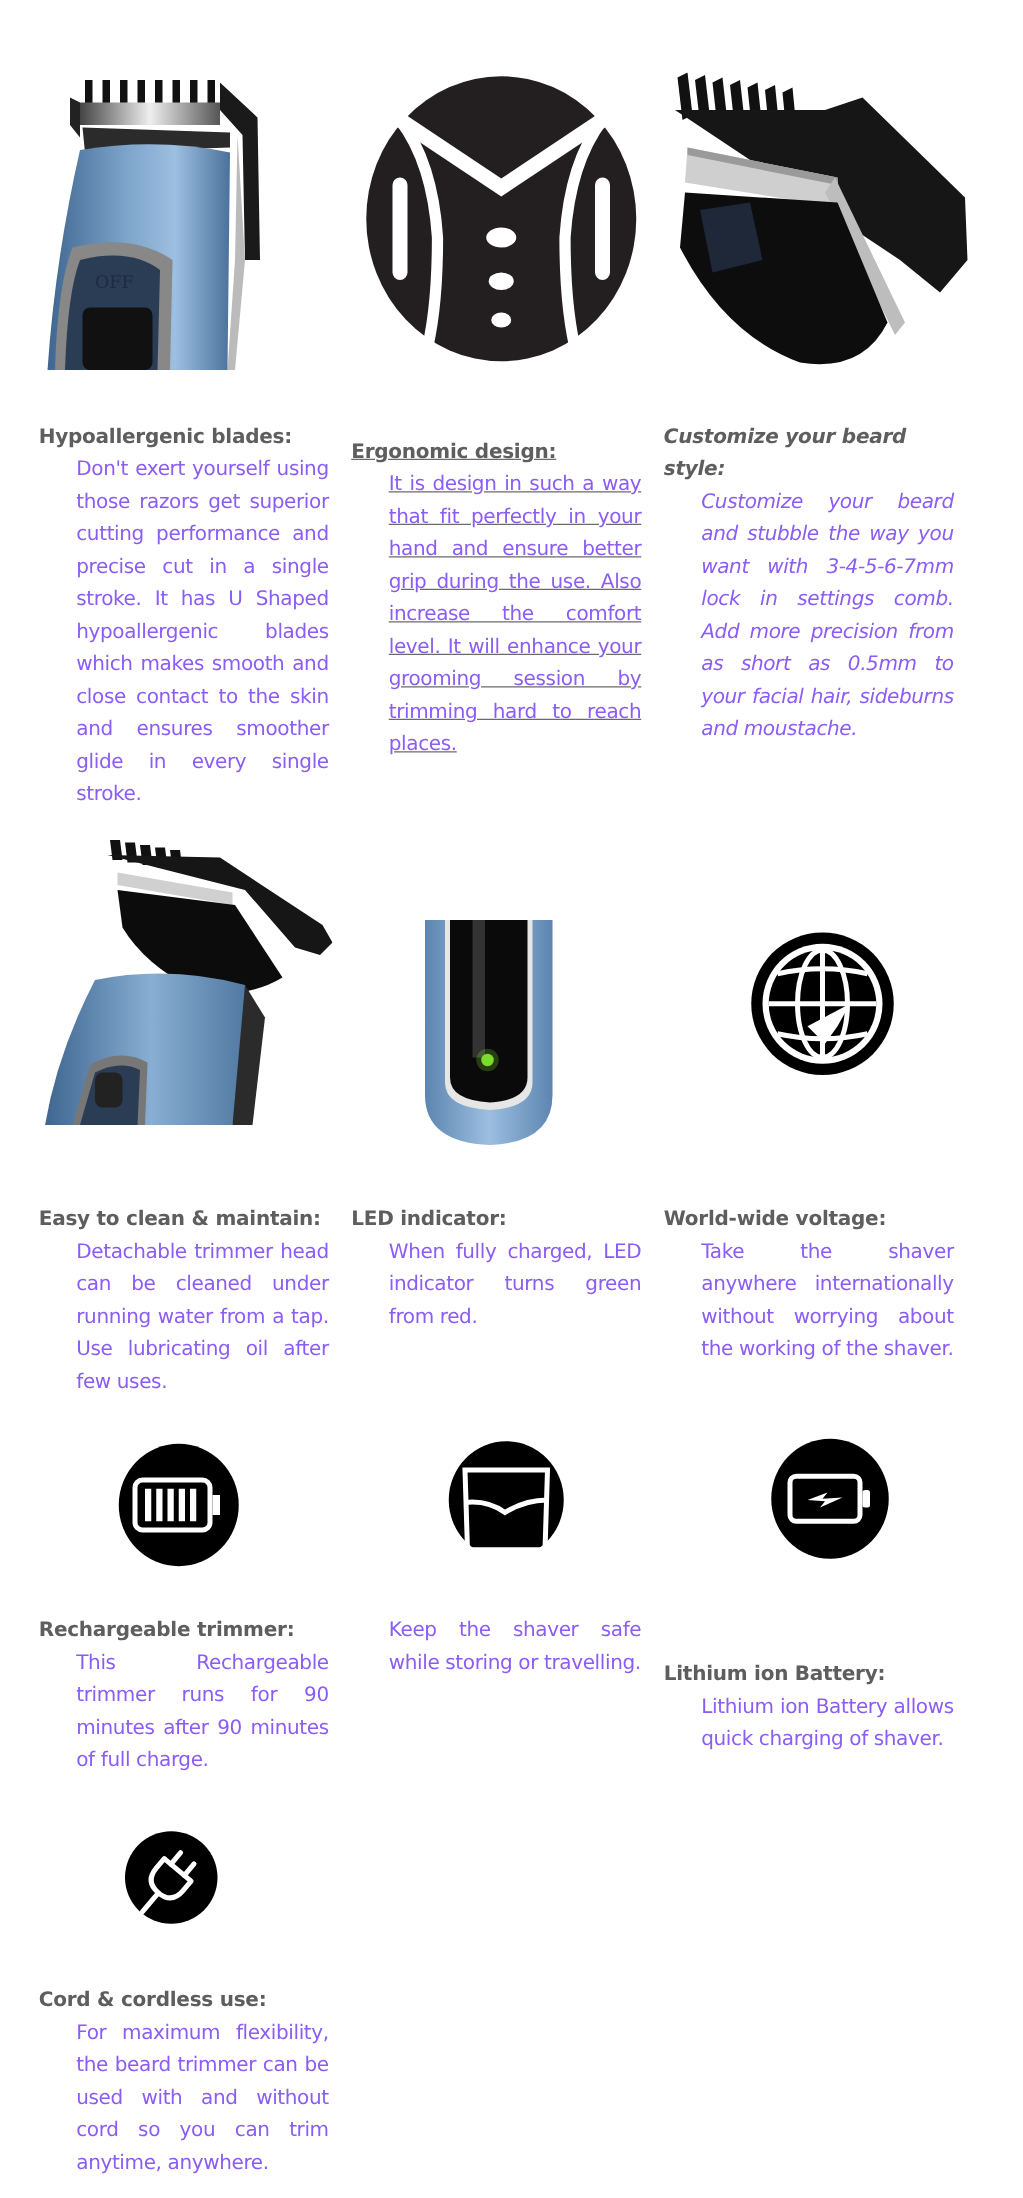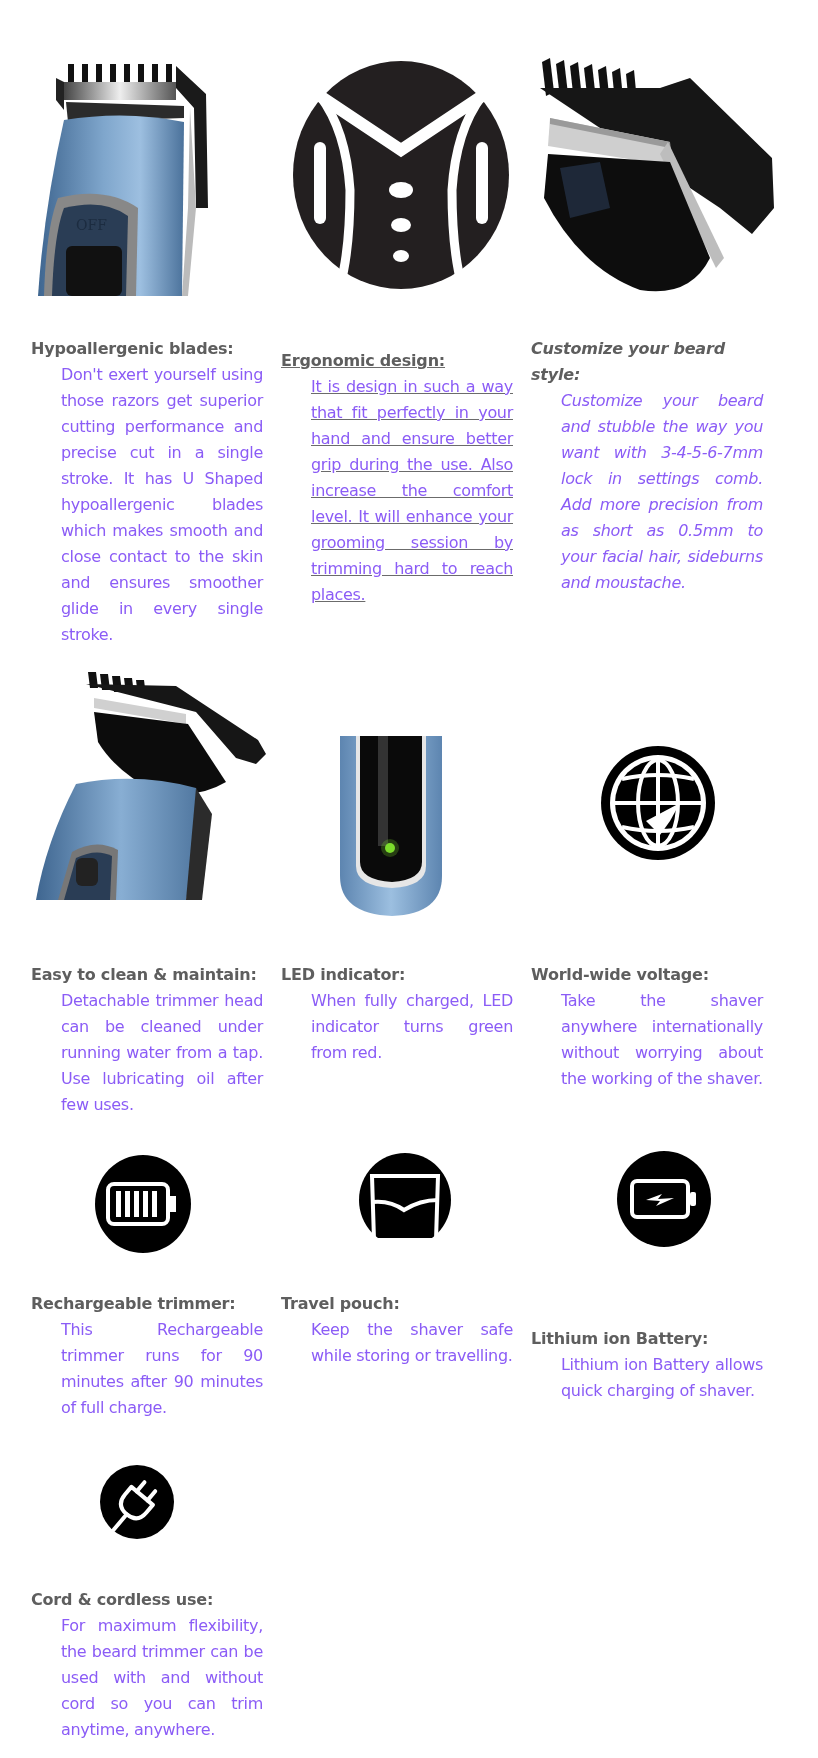--- a/index.html
+++ b/index.html
@@ -246,21 +246,20 @@
     <rect x="74" y="42" width="6" height="14" rx="2" fill="#fff"></rect>
     <path d="M30 50 L46 44 L42 49 L58 48 L40 56 L44 51 Z" fill="#fff"></path>
   </svg>
 </div>
 
 <div class="cell" style="left:31px; top:1291px;">
   <div class="feature-title">Rechargeable trimmer:</div>
   <div class="feature-text">This Rechargeable trimmer runs for 90 minutes after 90 minutes of full charge.</div>
 </div>
 <div class="cell" style="left:281px; top:1291px;">
-  <div class="feature-title">Travel pouch:</div>
   <div class="feature-text">Keep the shaver safe while storing or travelling.</div>
 </div>
 <div class="cell" style="left:531px; top:1326px;">
   <div class="feature-title">Lithium ion Battery:</div>
   <div class="feature-text">Lithium ion Battery allows quick charging of shaver.</div>
 </div>
 
 <div class="media" style="left:99px; top:1464px; width:76px; height:76px;">
   <svg width="76" height="76" viewBox="0 0 76 76">
     <circle cx="38" cy="38" r="37" fill="#000"></circle>

